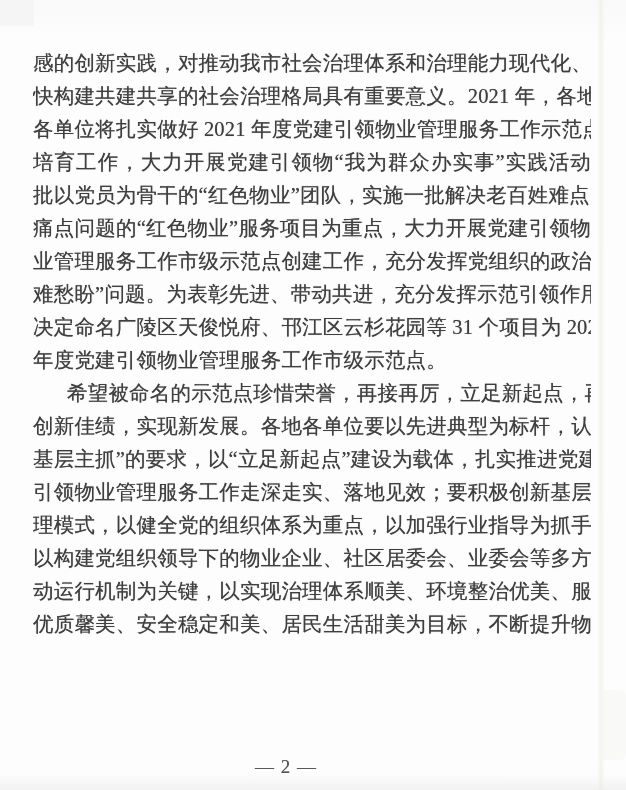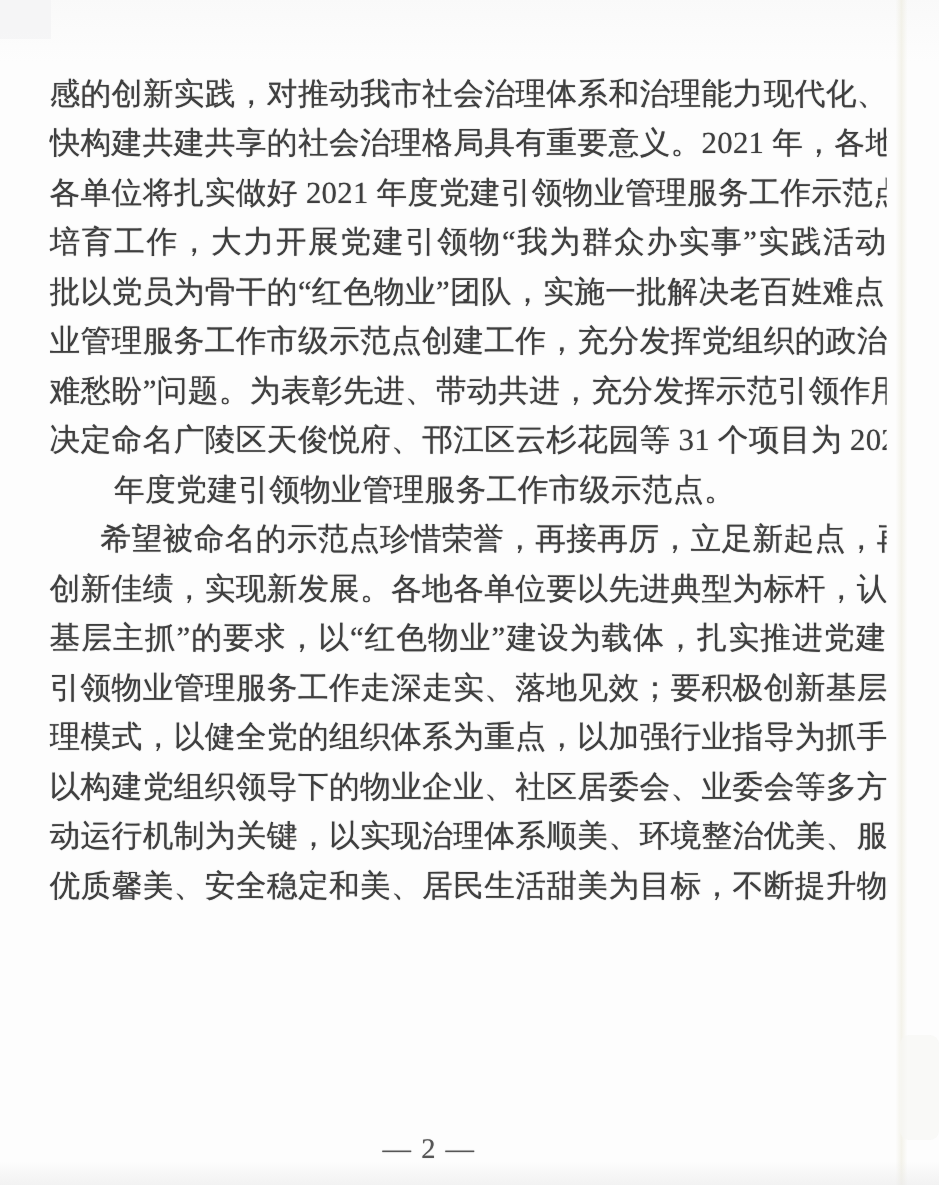--- a/index.html
+++ b/index.html
@@ -64,21 +64,20 @@
   }
   .line {
     height: 33px;
     white-space: nowrap;
     text-align: justify;
     text-align-last: justify;
     overflow: hidden;
   }
   .line.para-end {
     text-align-last: left;
-    margin-left: 43px;
   }
   .line.indent {
     text-indent: 34px;
   }
   .page-number {
     position: absolute;
     left: 0;
     top: 756px;
     width: 572px;
     text-align: center;
@@ -99,27 +98,28 @@
   <div class="shade-right-band"></div>
   <div class="shade-bottom-right"></div>
   <div class="shade-bottom"></div>
 
   <div class="text-block">
     <div class="line">感的创新实践，对推动我市社会治理体系和治理能力现代化、加</div>
     <div class="line">快构建共建共享的社会治理格局具有重要意义。2021 年，各地</div>
     <div class="line">各单位将扎实做好 2021 年度党建引领物业管理服务工作示范点</div>
     <div class="line">培育工作，大力开展党建引领物“我为群众办实事”实践活动</div>
     <div class="line">批以党员为骨干的“红色物业”团队，实施一批解决老百姓难点、</div>
+    <div class="line">痛点问题的“红色物业”服务项目为重点，大力开展党建引领物</div>
     <div class="line">业管理服务工作市级示范点创建工作，充分发挥党组织的政治优</div>
     <div class="line">难愁盼”问题。为表彰先进、带动共进，充分发挥示范引领作用，</div>
     <div class="line">决定命名广陵区天俊悦府、邗江区云杉花园等 31 个项目为 2021</div>
     <div class="line para-end">年度党建引领物业管理服务工作市级示范点。</div>
     <div class="line indent">希望被命名的示范点珍惜荣誉，再接再厉，立足新起点，再</div>
     <div class="line">创新佳绩，实现新发展。各地各单位要以先进典型为标杆，认真</div>
-    <div class="line">基层主抓”的要求，以“红色物业”建设为载体，扎实推进党建</div>
+    <div class="line">基层主抓”的要求，以“立足新起点”建设为载体，扎实推进党建</div>
     <div class="line">引领物业管理服务工作走深走实、落地见效；要积极创新基层治</div>
     <div class="line">理模式，以健全党的组织体系为重点，以加强行业指导为抓手，</div>
     <div class="line">以构建党组织领导下的物业企业、社区居委会、业委会等多方联</div>
     <div class="line">动运行机制为关键，以实现治理体系顺美、环境整治优美、服务</div>
     <div class="line">优质馨美、安全稳定和美、居民生活甜美为目标，不断提升物业</div>
   </div>
 
   <div class="page-number">— 2 —</div>
 
 </div>

